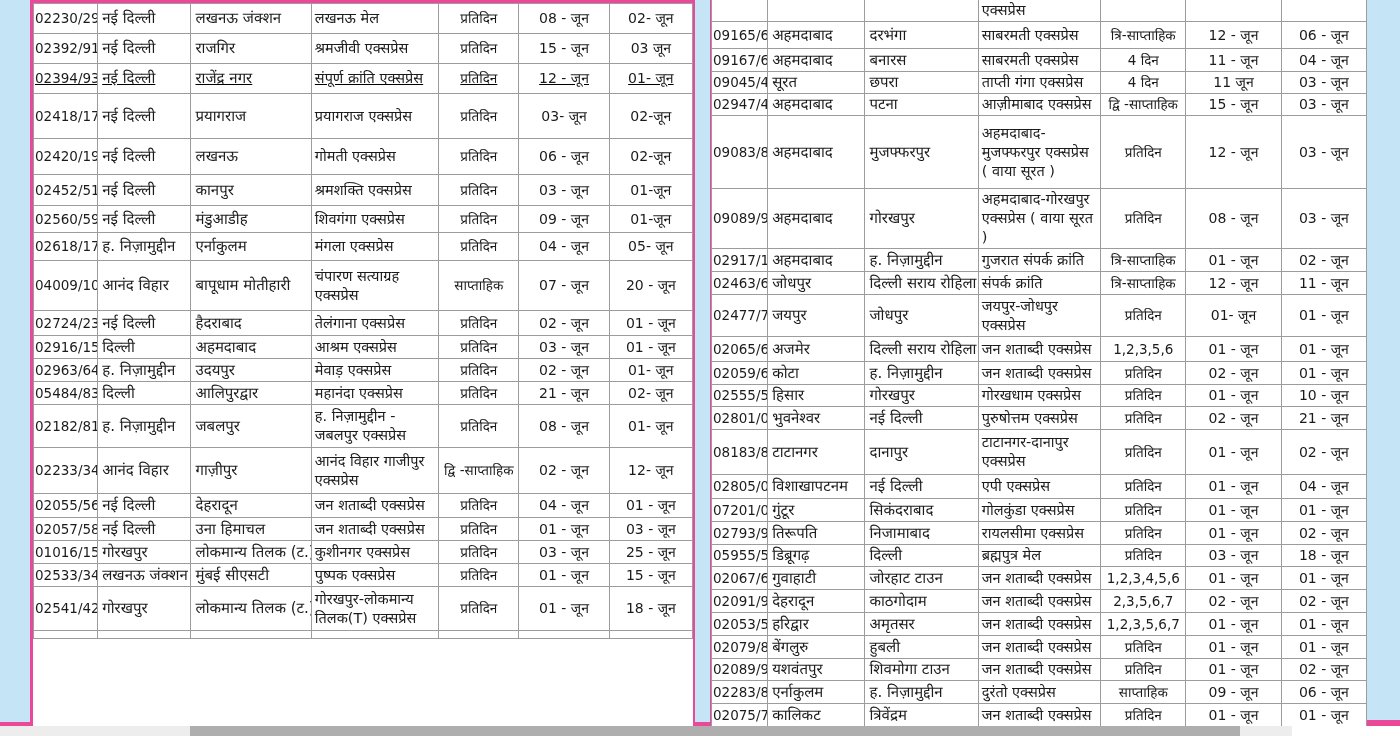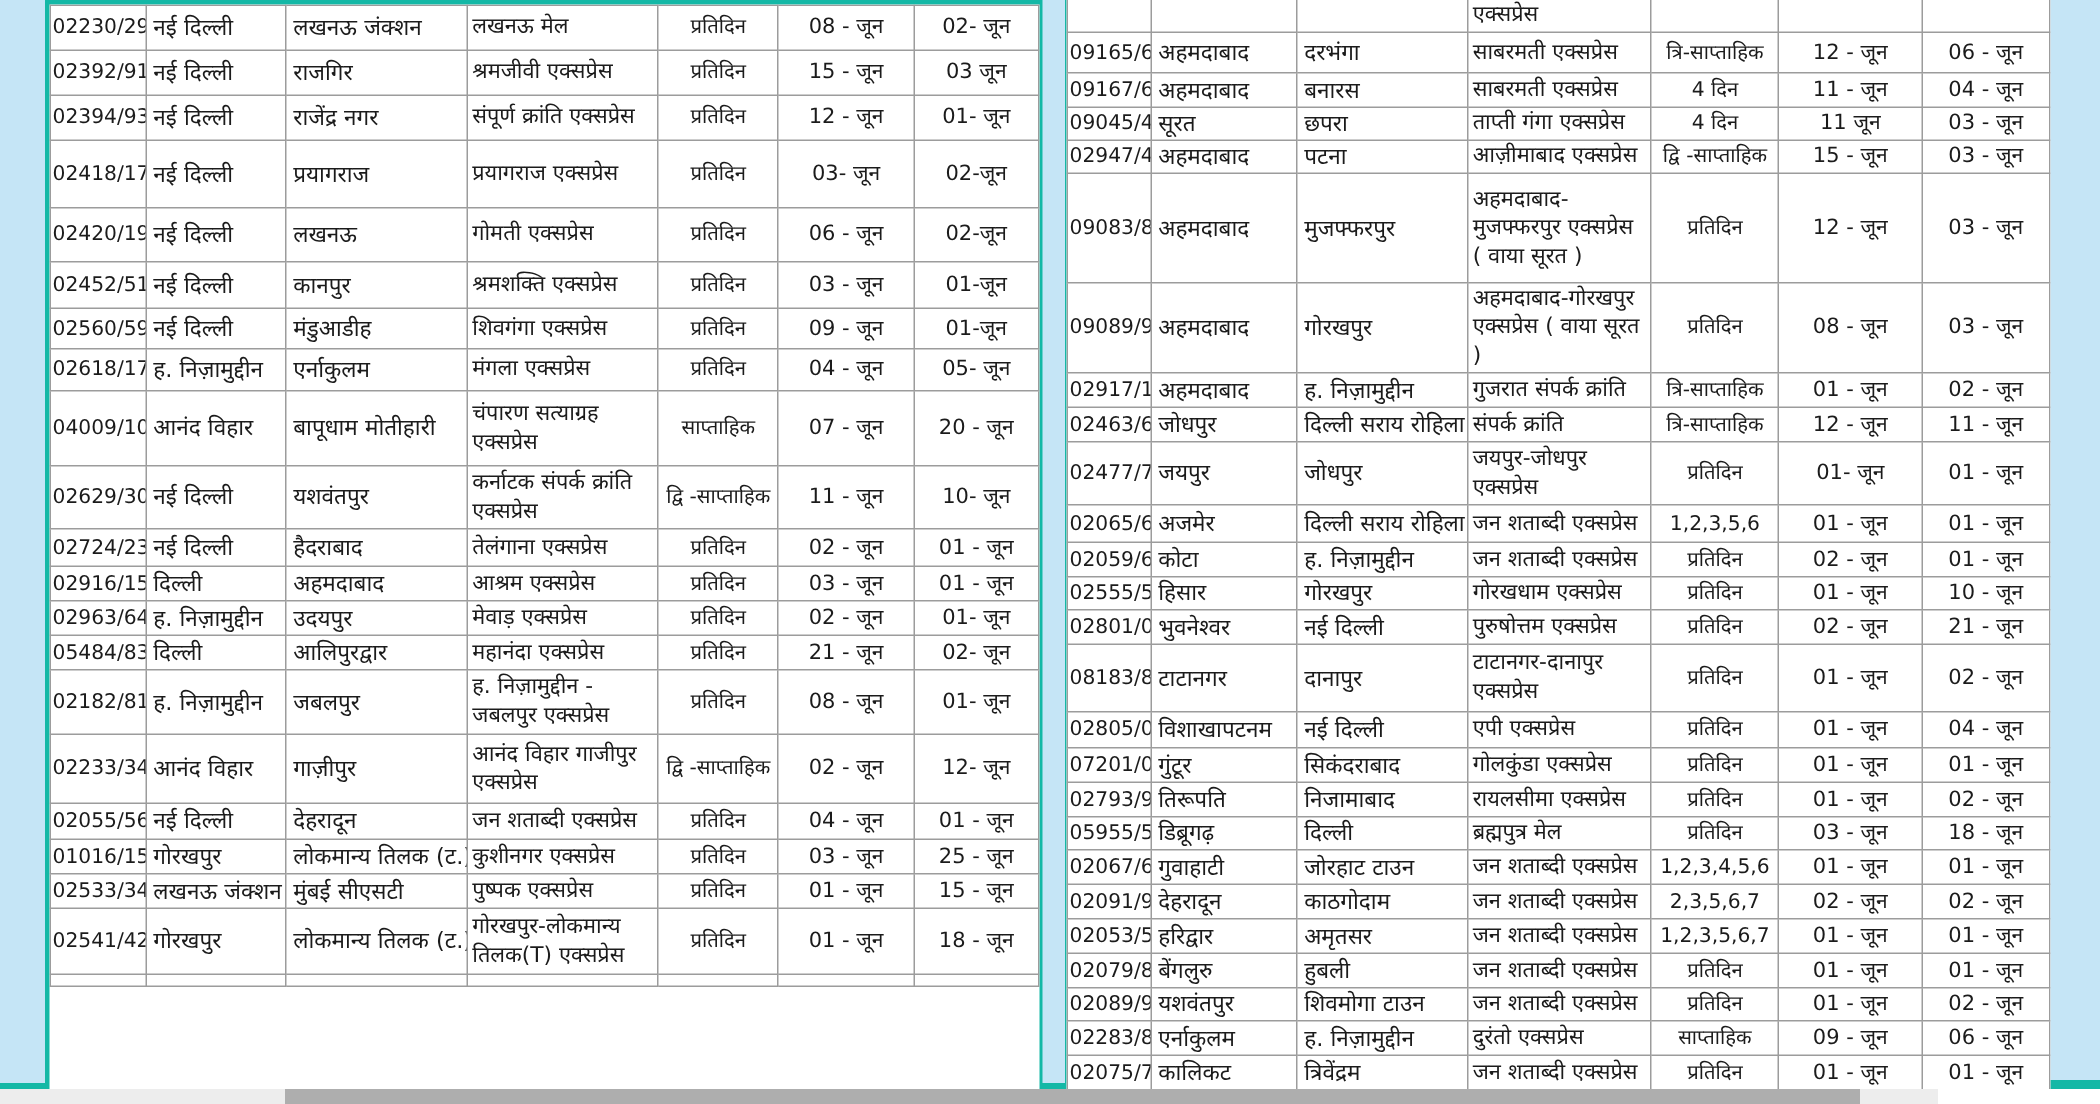--- a/index.html
+++ b/index.html
@@ -1,18 +1,18 @@
 <!DOCTYPE html>
 <html><head>
 <meta charset="utf-8">
 <style>
   html,body{margin:0;padding:0}
   body{width:1400px;height:736px;overflow:hidden;background:#ffffff;
        font-family:"DejaVu Sans",sans-serif;}
-  .page{position:relative;width:1400px;height:736px;background:#14b8a6}
+  .page{position:relative;width:1400px;height:736px;background:#ec4899}
   .margin-strip{position:absolute;top:0;background:#c5e5f6}
   .margin-left{left:0;width:30px;height:722px}
   .margin-middle{left:695px;width:15px;height:722px}
   .margin-right{left:1366px;width:34px;height:720px}
   .table-wrap{position:absolute;overflow:hidden;background:#ffffff}
   .left-wrap{left:33px;top:3px;width:660px;height:730px}
   .right-wrap{left:711px;top:0;width:656px;height:734px}
   table{border-collapse:collapse;table-layout:fixed;width:100%}
   td{border:1px solid #9c9c9c;padding:1px 4px;color:#1b1b1b;font-size:15px;
      line-height:19px;vertical-align:middle;overflow:hidden}
@@ -57,21 +57,21 @@
           </tr>
           <tr style="height: 30px;">
             <td class="c-num">02392/91</td>
             <td class="c-from">नई दिल्ली</td>
             <td class="c-to">राजगिर</td>
             <td class="c-name">श्रमजीवी एक्सप्रेस</td>
             <td class="c-freq">प्रतिदिन</td>
             <td class="c-date1">15 - जून</td>
             <td class="c-date2">03 जून</td>
           </tr>
-          <tr style="height: 30px;">
+          <tr style="height: 30px; text-decoration: underline;">
             <td class="c-num">02394/93</td>
             <td class="c-from">नई दिल्ली</td>
             <td class="c-to">राजेंद्र नगर</td>
             <td class="c-name">संपूर्ण क्रांति एक्सप्रेस</td>
             <td class="c-freq">प्रतिदिन</td>
             <td class="c-date1">12 - जून</td>
             <td class="c-date2">01- जून</td>
           </tr>
           <tr style="height: 45px;">
             <td class="c-num">02418/17</td>
@@ -120,29 +120,20 @@
           </tr>
           <tr style="height: 50px;">
             <td class="c-num">04009/10</td>
             <td class="c-from">आनंद विहार</td>
             <td class="c-to">बापूधाम मोतीहारी</td>
             <td class="c-name">चंपारण सत्याग्रह एक्सप्रेस</td>
             <td class="c-freq">साप्ताहिक</td>
             <td class="c-date1">07 - जून</td>
             <td class="c-date2">20 - जून</td>
           </tr>
-          <tr style="height: 42px;">
-            <td class="c-num">02629/30</td>
-            <td class="c-from">नई दिल्ली</td>
-            <td class="c-to">यशवंतपुर</td>
-            <td class="c-name">कर्नाटक संपर्क क्रांति एक्सप्रेस</td>
-            <td class="c-freq">द्वि -साप्ताहिक</td>
-            <td class="c-date1">11 - जून</td>
-            <td class="c-date2">10- जून</td>
-          </tr>
           <tr style="height: 25px;">
             <td class="c-num">02724/23</td>
             <td class="c-from">नई दिल्ली</td>
             <td class="c-to">हैदराबाद</td>
             <td class="c-name">तेलंगाना एक्सप्रेस</td>
             <td class="c-freq">प्रतिदिन</td>
             <td class="c-date1">02 - जून</td>
             <td class="c-date2">01 - जून</td>
           </tr>
           <tr style="height: 23px;">
@@ -191,20 +182,29 @@
             <td class="c-date2">12- जून</td>
           </tr>
           <tr style="height: 24px;">
             <td class="c-num">02055/56</td>
             <td class="c-from">नई दिल्ली</td>
             <td class="c-to">देहरादून</td>
             <td class="c-name">जन शताब्दी एक्सप्रेस</td>
             <td class="c-freq">प्रतिदिन</td>
             <td class="c-date1">04 - जून</td>
             <td class="c-date2">01 - जून</td>
+          </tr>
+          <tr style="height: 23px;">
+            <td class="c-num">02057/58</td>
+            <td class="c-from">नई दिल्ली</td>
+            <td class="c-to">उना हिमाचल</td>
+            <td class="c-name">जन शताब्दी एक्सप्रेस</td>
+            <td class="c-freq">प्रतिदिन</td>
+            <td class="c-date1">01 - जून</td>
+            <td class="c-date2">03 - जून</td>
           </tr>
           <tr style="height: 23px;">
             <td class="c-num">01016/15</td>
             <td class="c-from">गोरखपुर</td>
             <td class="c-to">लोकमान्य तिलक (ट.)</td>
             <td class="c-name">कुशीनगर एक्सप्रेस</td>
             <td class="c-freq">प्रतिदिन</td>
             <td class="c-date1">03 - जून</td>
             <td class="c-date2">25 - जून</td>
           </tr>

